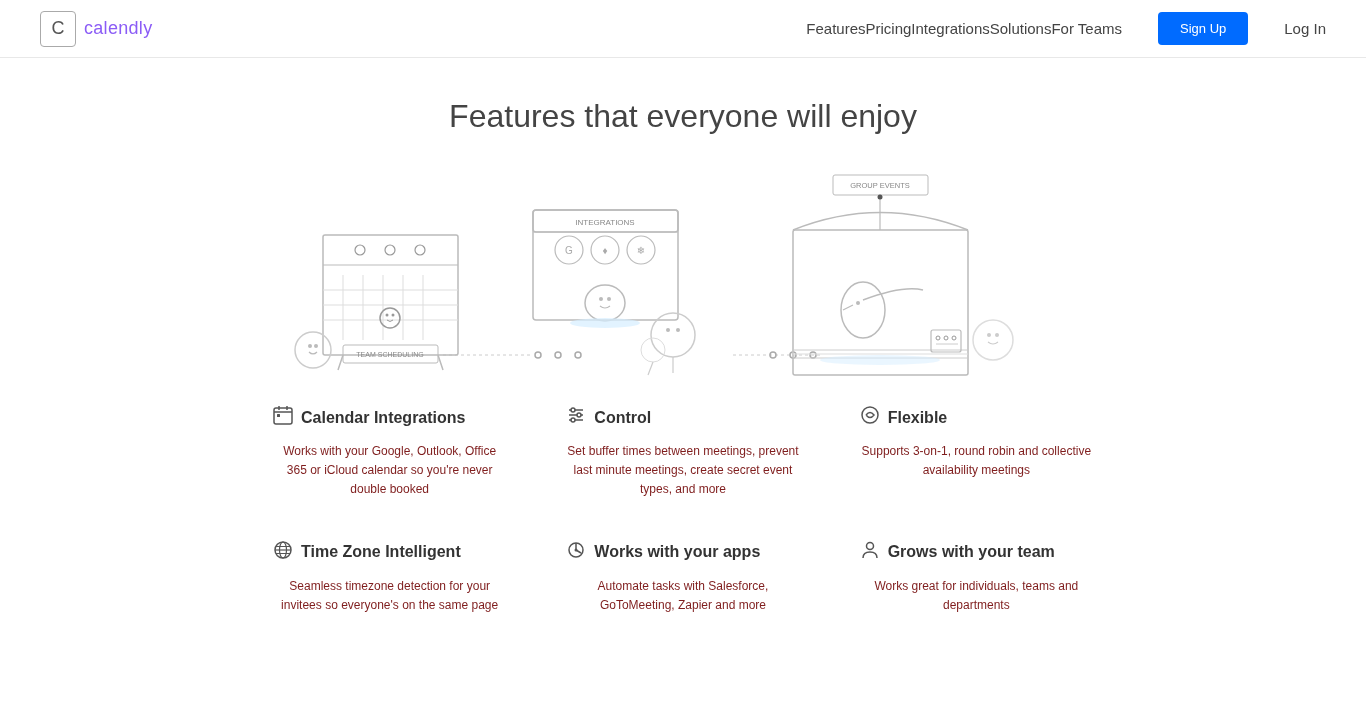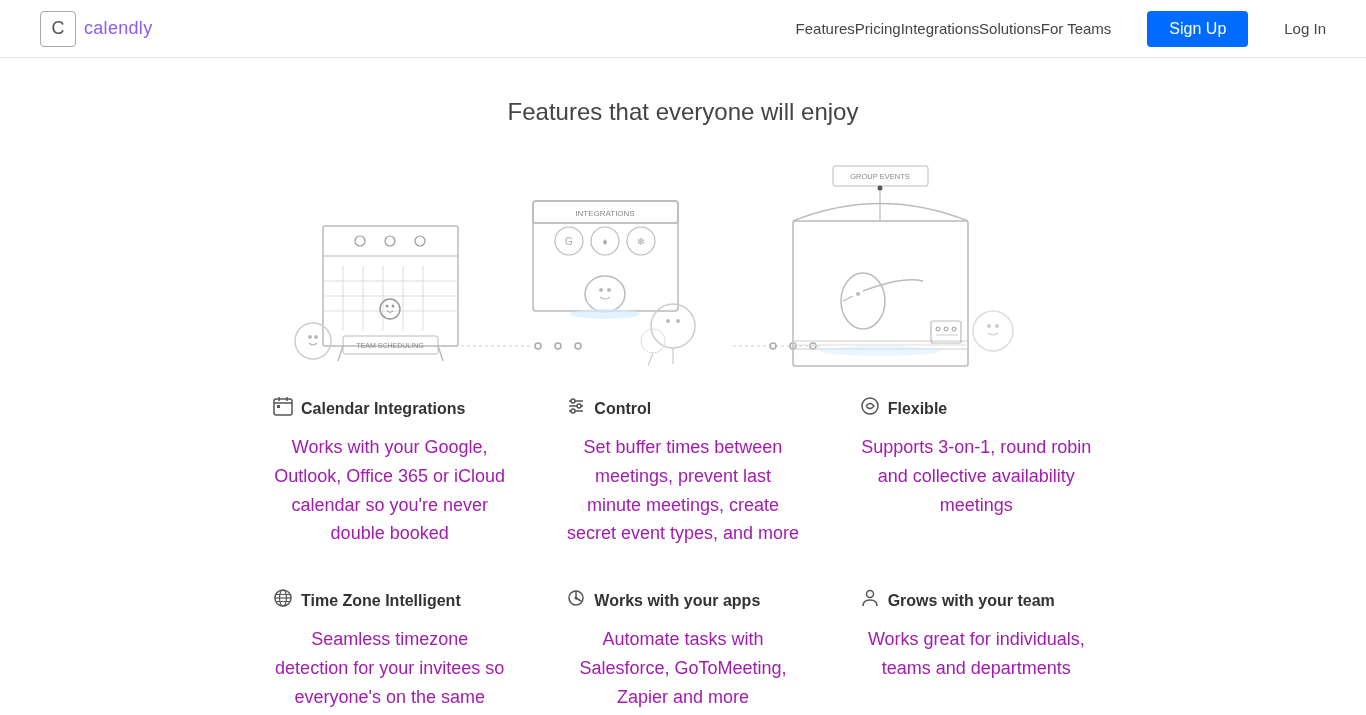--- a/index.html
+++ b/index.html
@@ -22,28 +22,28 @@
     .nav-logo-icon {
       width: 36px; height: 36px; border: 1.5px solid #aaa; border-radius: 4px;
       display: flex; align-items: center; justify-content: center;
       font-size: 18px; color: #555; font-weight: 300;
     }
     .nav-logo-text { font-size: 18px; font-weight: 400; color: #8b5cf6; letter-spacing: 0.3px; }
     .nav-links { display: flex; align-items: center; }
     .nav-link { text-decoration: none; color: #444; font-size: 15px; }
     .btn-signup {
       background: #006bff; color: #fff; border: none; border-radius: 4px;
-      padding: 9px 22px; font-size: 16px; cursor: pointer; margin-left: 36px;
+      padding: 9px 22px; font-size: 13px; cursor: pointer; margin-left: 36px;
     }
     .btn-login { text-decoration: none; color: #444; font-size: 15px; margin-left: 36px; }
 
     
     .hero-title {
       text-align: center;
-      font-size: 24px;
+      font-size: 32px;
       font-weight: 500;
       color: #444;
       margin-top: 40px;
       margin-bottom: 20px;
     }
 
     
     .illustration-area {
       display: flex;
       justify-content: center;
@@ -64,21 +64,21 @@
       gap: 40px 60px;
       text-align: center;
     }
     .feature-item {}
     .feature-header {
       display: flex; align-items: center; gap: 8px;
       margin-bottom: 12px;
     }
     .feature-icon { color: #555; font-size: 18px; }
     .feature-title { font-size: 16px; font-weight: 600; color: #333; }
-    .feature-desc { font-size: 18px; color: #a21caf; line-height: 1.6; }
+    .feature-desc { font-size: 12px; color: #7f1d1d; line-height: 1.6; }
 
     
     .illus-svg { width: 100%; height: 230px; }
   </style>
 </head>
 <body>
 
 <nav>
   <a class="nav-logo" href="#">
     <div class="nav-logo-icon">C</div>

